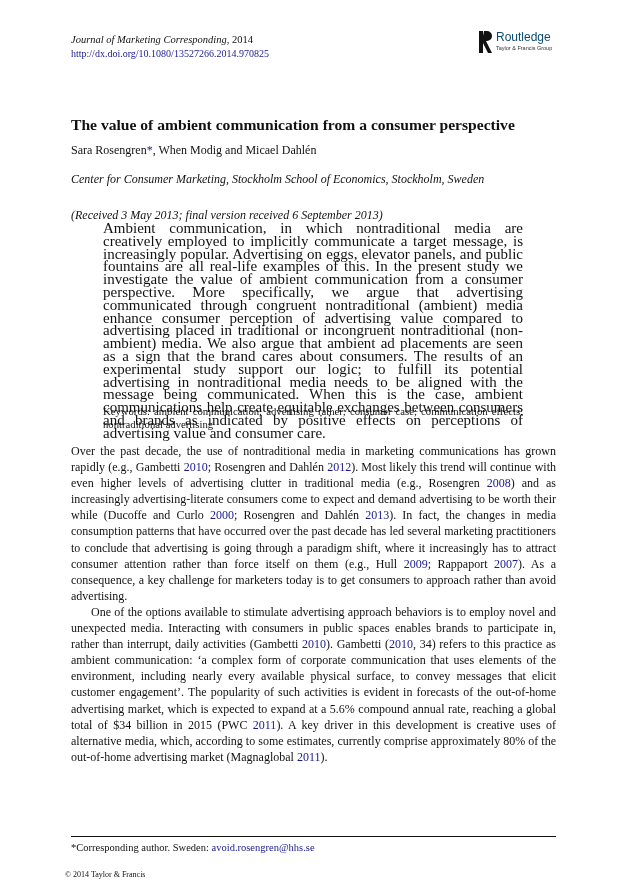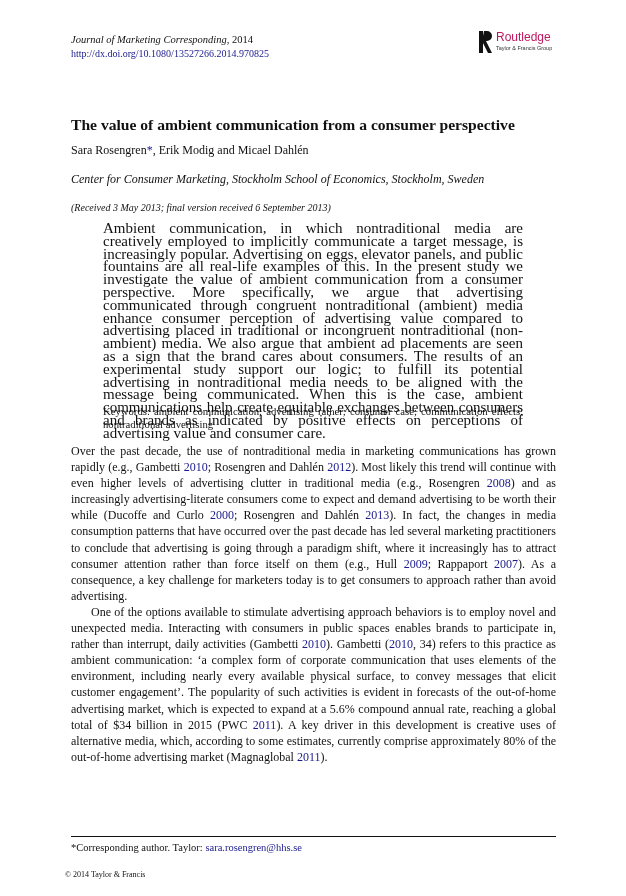--- a/index.html
+++ b/index.html
@@ -7,27 +7,27 @@
     width: 626px; height: 896px; position: relative; overflow: hidden;
     font-family: "Liberation Serif", "DejaVu Serif", serif;
     color: #111111;
   }
   .abs { position: absolute; }
   .journal { left: 71px; top: 33px; font-size: 10.5px; line-height: 14px; }
   .journal .jname { font-style: italic; }
   .doi { left: 71px; top: 47px; font-size: 10px; line-height: 14px; color: #1a1a8c; }
   .logo { left: 479px; top: 30px; width: 90px; height: 26px; }
   .logo .mark { position: absolute; left: 0; top: 0; width: 14px; height: 24px; }
-  .logo .brand { position: absolute; left: 17px; top: 1px; font-family: "Liberation Sans", sans-serif; font-size: 12px; line-height: 13px; color: #be185d; }
+  .logo .brand { position: absolute; left: 17px; top: 1px; font-family: "Liberation Sans", sans-serif; font-size: 12px; line-height: 13px; color: #0c4a6e; }
   .logo .sub { position: absolute; left: 17px; top: 15px; font-family: "Liberation Sans", sans-serif; font-size: 5.5px; line-height: 7px; color: #333; white-space: nowrap; }
 
   .title { left: 71px; top: 115px; font-size: 15.6px; font-weight: bold; line-height: 20px; white-space: nowrap; }
   .authors { left: 71px; top: 142px; font-size: 12px; line-height: 16px; white-space: nowrap; }
   .affil { left: 71px; top: 172px; font-size: 12px; font-style: italic; line-height: 15px; white-space: nowrap; }
-  .received { left: 71px; top: 200px; font-size: 10px; font-style: italic; line-height: 15px; white-space: nowrap; font-family: Liberation Serif, serif; }
+  .received { left: 71px; top: 208px; font-size: 12px; font-style: italic; line-height: 15px; white-space: nowrap; font-family: Liberation Serif, serif; }
 
   .abstract { left: 103px; top: 222px; width: 420px; font-size: 15px; line-height: 12.8px; text-align: justify; }
   .keywords { left: 103px; top: 405px; width: 420px; font-size: 10.7px; line-height: 13px; text-align: justify; }
   .keywords .klabel { font-weight: normal; }
 
   .body { left: 71px; top: 443px; width: 485px; font-size: 12px; line-height: 16.1px; text-align: justify; }
   .body p { margin: 0; }
   .body p + p { text-indent: 20px; }
   .cite { color: #1a1a8c; }
 
@@ -48,33 +48,33 @@
   <svg class="mark" viewBox="0 0 14 24">
     <rect x="0" y="1" width="4" height="22" fill="#111"></rect>
     <path d="M5 1 h3 a5 5 0 0 1 0 10 h-1 l6 12 h-4 l-6 -12 z" fill="#111"></path>
   </svg>
   <span class="brand">Routledge</span>
   <span class="sub">Taylor &amp; Francis Group</span>
 </div>
 
 <div class="abs title">The value of ambient communication from a consumer perspective</div>
 <div class="abs authors">
-  <span>Sara Rosengren</span><a class="cite">*</a><span>, Erik Modig and Micael Dahlén</span>
+  <span>Sara Rosengren</span><a class="cite">*</a><span>, When Modig and Micael Dahlén</span>
 </div>
 <div class="abs affil">Center for Consumer Marketing, Stockholm School of Economics, Stockholm, Sweden</div>
 <div class="abs received">(Received 3 May 2013; final version received 6 September 2013)</div>
 
 <div class="abs abstract">Ambient communication, in which nontraditional media are creatively employed to implicitly communicate a target message, is increasingly popular. Advertising on eggs, elevator panels, and public fountains are all real-life examples of this. In the present study we investigate the value of ambient communication from a consumer perspective. More specifically, we argue that advertising communicated through congruent nontraditional (ambient) media enhance consumer perception of advertising value compared to advertising placed in traditional or incongruent nontraditional (non-ambient) media. We also argue that ambient ad placements are seen as a sign that the brand cares about consumers. The results of an experimental study support our logic; to fulfill its potential advertising in nontraditional media needs to be aligned with the message being communicated. When this is the case, ambient communications help create equitable exchanges between consumers and brands as indicated by positive effects on perceptions of advertising value and consumer care.</div>
 <div class="abs keywords">
   <span class="klabel">Keywords:</span>
   <span>ambient communication; advertising rather; consumer case; communication effects; nontraditional advertising</span>
 </div>
 
 <div class="abs body">
   <p id="p1">Over the past decade, the use of nontraditional media in marketing communications has grown rapidly (e.g., Gambetti <a class="cite">2010</a>; Rosengren and Dahlén <a class="cite">2012</a>). Most likely this trend will continue with even higher levels of advertising clutter in traditional media (e.g., Rosengren <a class="cite">2008</a>) and as increasingly advertising-literate consumers come to expect and demand advertising to be worth their while (Ducoffe and Curlo <a class="cite">2000</a>; Rosengren and Dahlén <a class="cite">2013</a>).  In fact, the changes in media consumption patterns that have occurred over the past decade has led several marketing practitioners to conclude that advertising is going through a paradigm shift, where it increasingly has to attract consumer attention rather than force itself on them (e.g., Hull <a class="cite">2009</a>; Rappaport <a class="cite">2007</a>). As a consequence, a key challenge for marketers today is to get consumers to approach rather than avoid advertising.</p>
   <p id="p2">One of the options available to stimulate advertising approach behaviors is to employ novel and unexpected media. Interacting with consumers in public spaces enables brands to participate in, rather than interrupt, daily activities (Gambetti <a class="cite">2010</a>). Gambetti (<a class="cite">2010</a>, 34) refers to this practice as ambient communication: ‘a complex form of corporate communication that uses elements of the environment, including nearly every available physical surface, to convey messages that elicit customer engagement’. The popularity of such activities is evident in forecasts of the out-of-home advertising market, which is expected to expand at a 5.6% compound annual rate, reaching a global total of $34 billion in 2015 (PWC <a class="cite">2011</a>). A key driver in this development is creative uses of alternative media, which, according to some estimates, currently comprise approximately 80% of the out-of-home advertising market (Magnaglobal <a class="cite">2011</a>).</p>
 </div>
 
 <div class="abs rule"></div>
 <div class="abs footnote">
-  <span>*Corresponding author. Taylor: </span><a class="email">sara.rosengren@hhs.se</a>
+  <span>*Corresponding author. Sweden: </span><a class="email">avoid.rosengren@hhs.se</a>
 </div>
 <div class="abs copyright">© 2014 Taylor &amp; Francis</div>
 
 </body></html>

